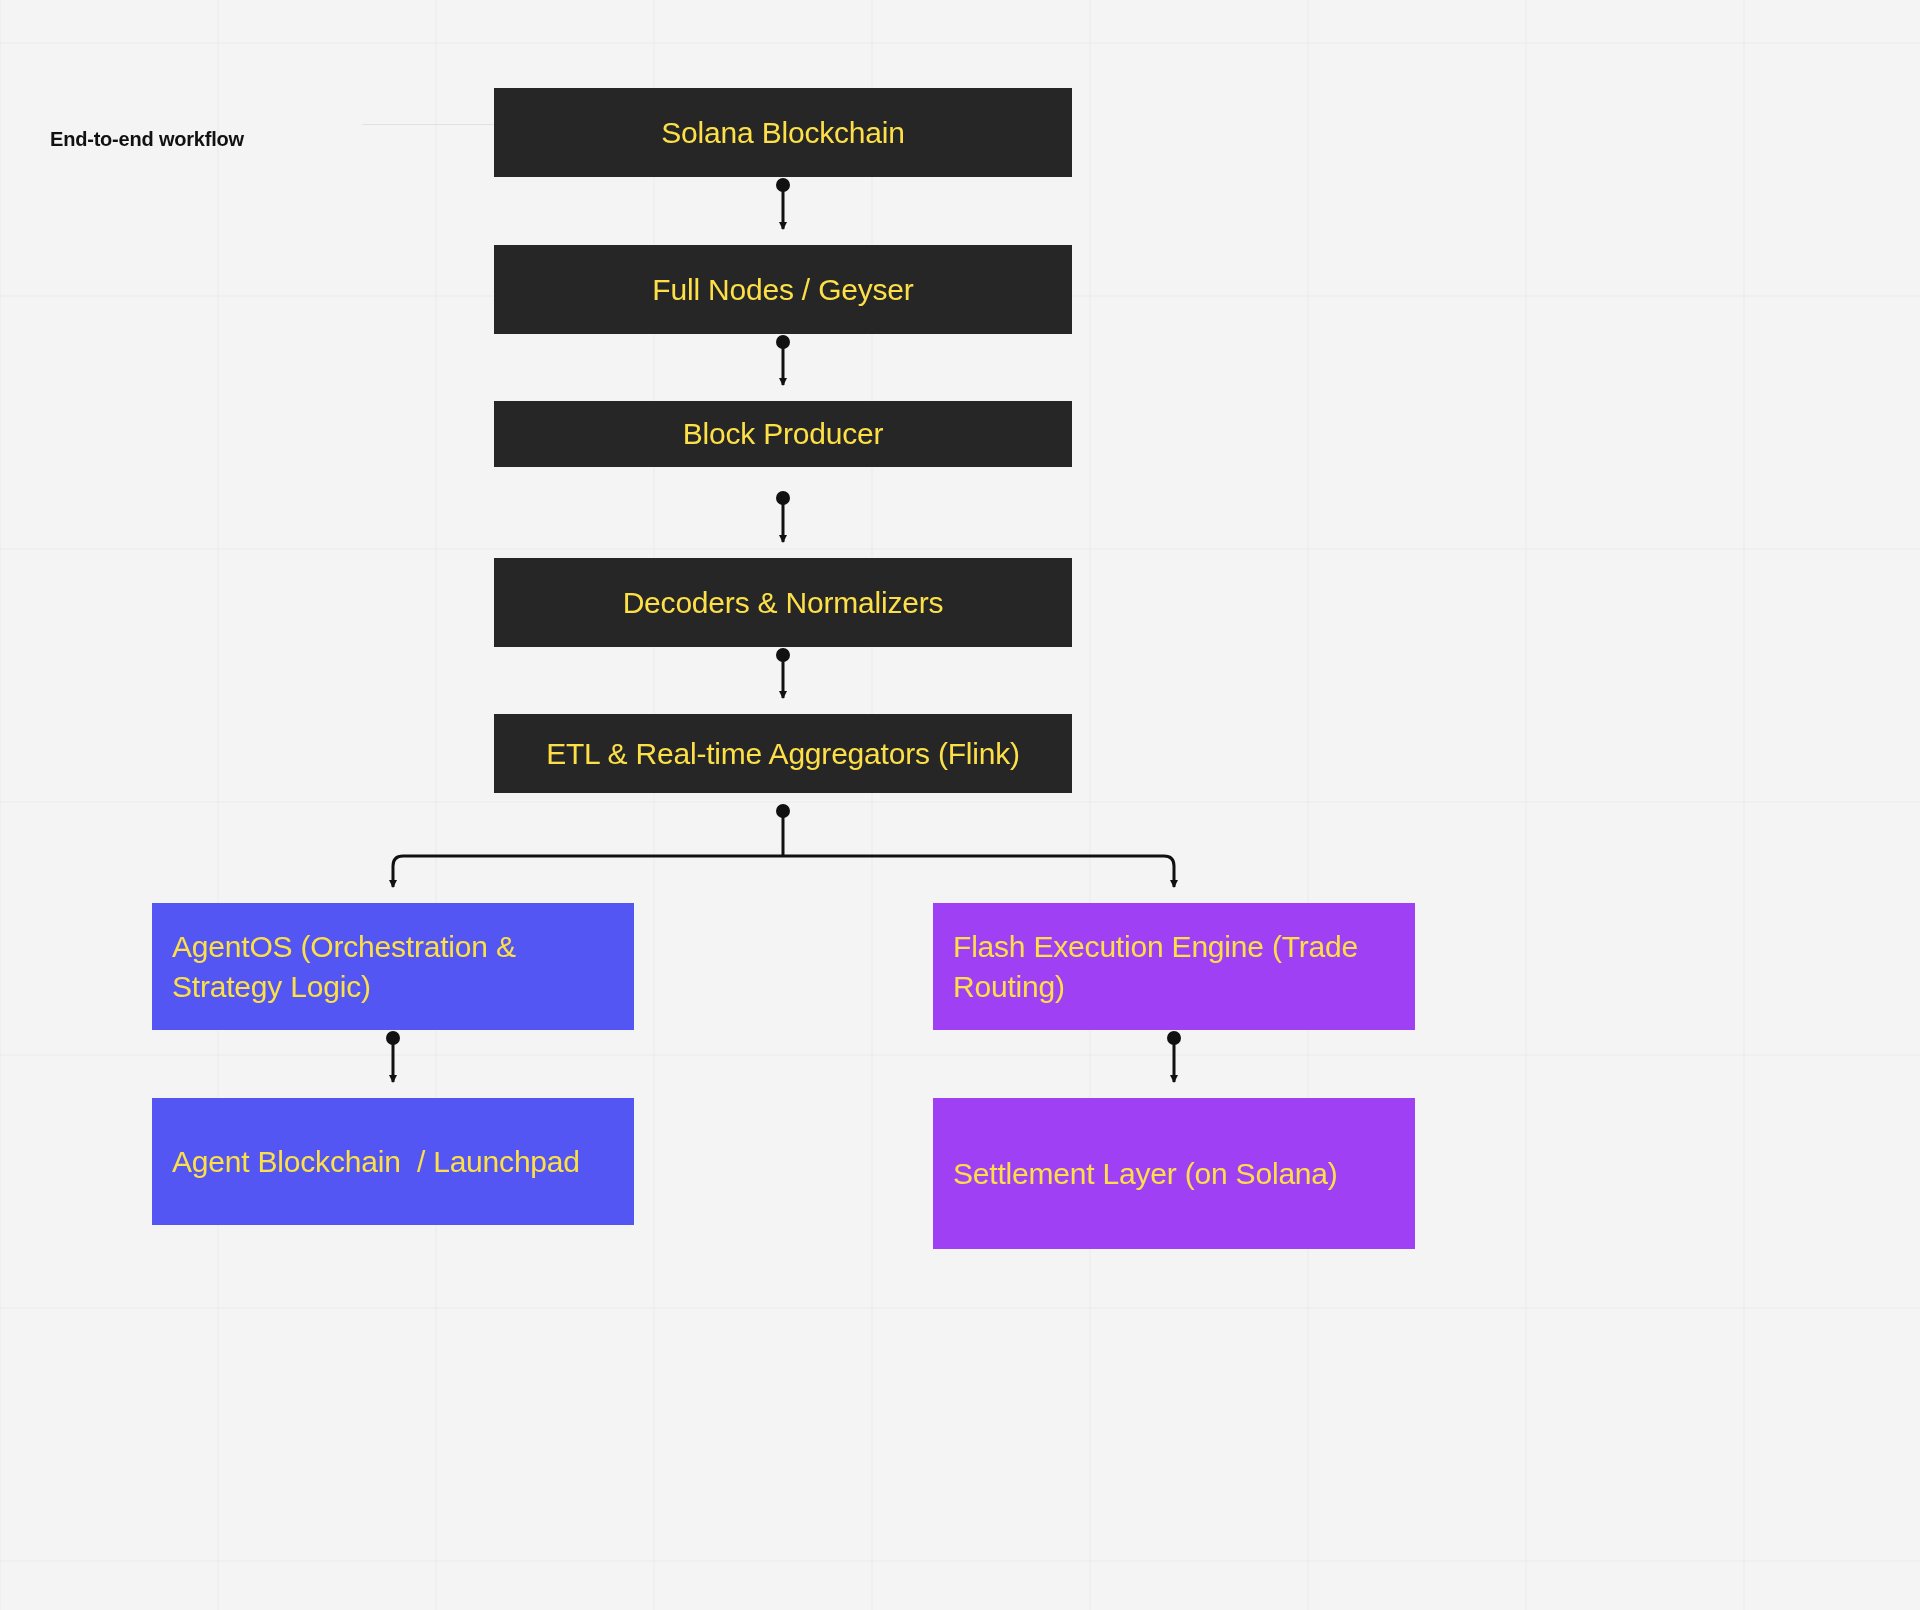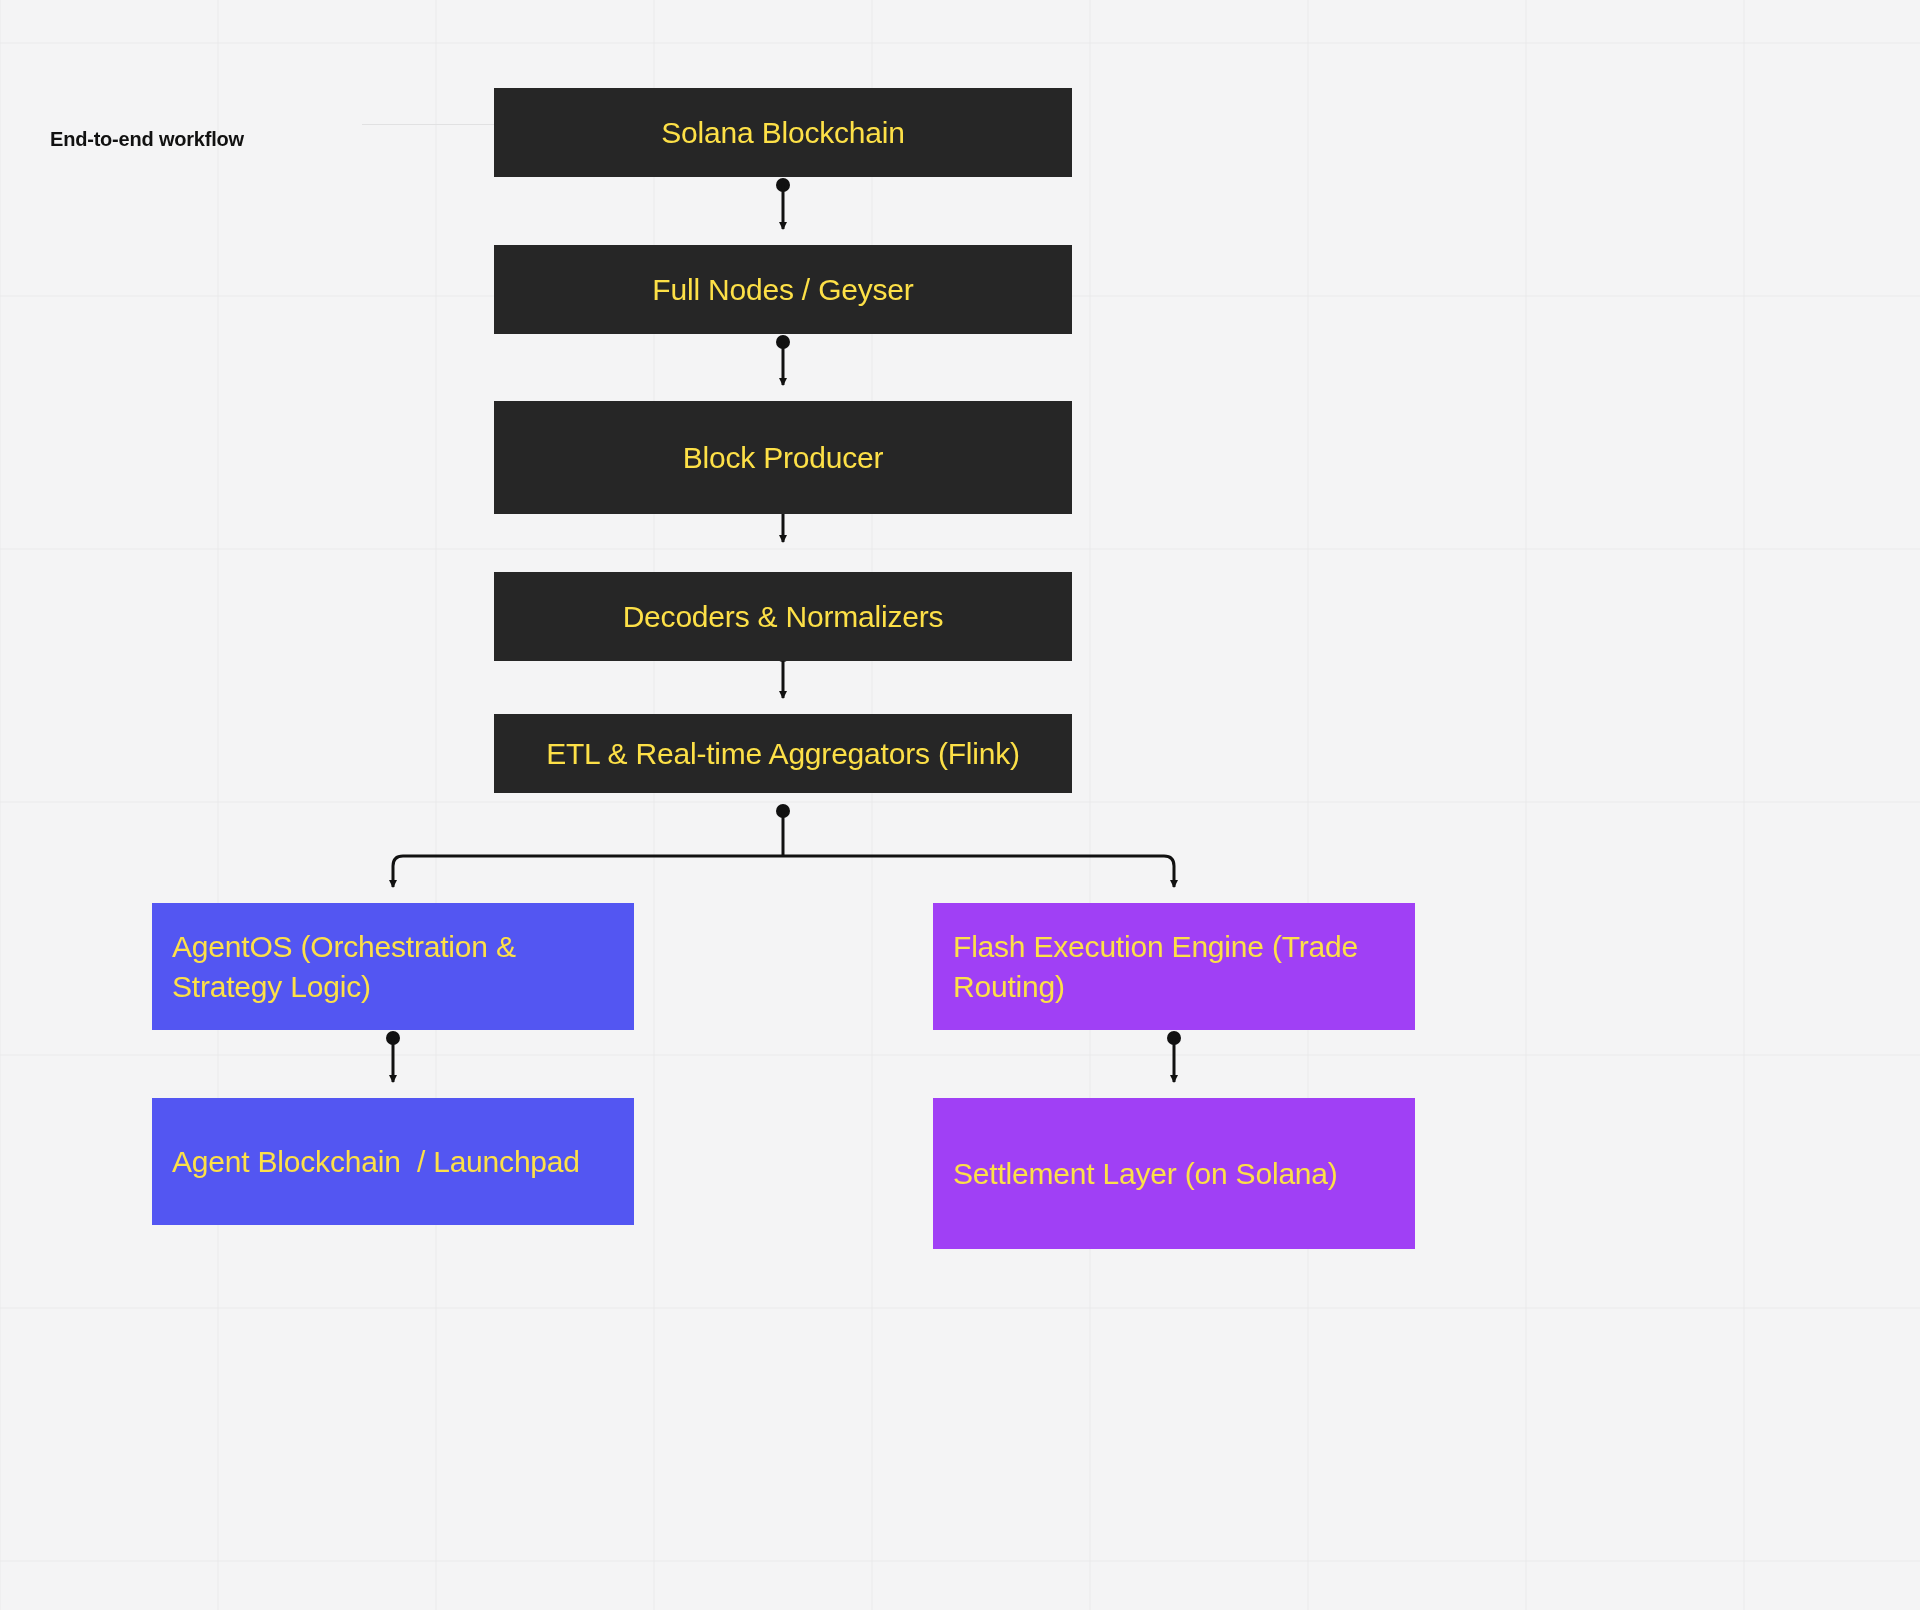--- a/index.html
+++ b/index.html
@@ -142,25 +142,25 @@
   </svg>
 
   <div class="node dark" style="left:494px; top:88px; width:578px; height:89px;">
     <span class="node-label">Solana Blockchain</span>
   </div>
 
   <div class="node dark" style="left:494px; top:245px; width:578px; height:89px;">
     <span class="node-label">Full Nodes / Geyser</span>
   </div>
 
-  <div class="node dark" style="left:494px; top:401px; width:578px; height:113px;">
+  <div class="node dark" style="left:494px; top:401px; width:578px; height:66px;">
     <span class="node-label">Block Producer</span>
   </div>
 
-  <div class="node dark" style="left:494px; top:572px; width:578px; height:89px;">
+  <div class="node dark" style="left:494px; top:558px; width:578px; height:89px;">
     <span class="node-label">Decoders &amp; Normalizers</span>
   </div>
 
   <div class="node dark" style="left:494px; top:714px; width:578px; height:79px;">
     <span class="node-label">ETL &amp; Real-time Aggregators (Flink)</span>
   </div>
 
   <div class="node accent" style="left:152px; top:903px; width:482px; height:127px; background:#5356f2;">
     <span class="node-label">AgentOS (Orchestration &amp; Strategy Logic)</span>
   </div>

